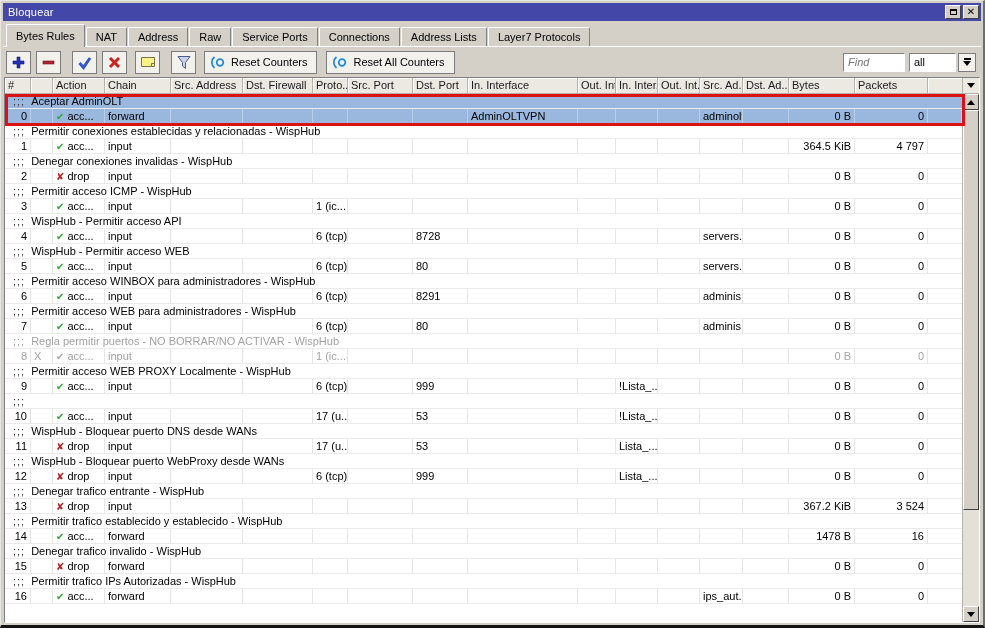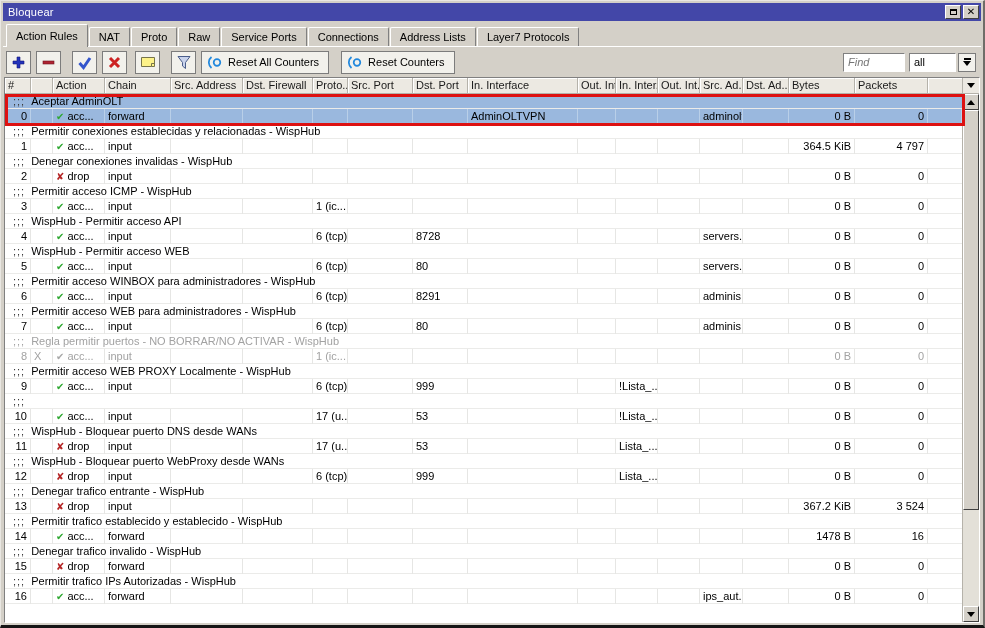--- a/index.html
+++ b/index.html
@@ -165,23 +165,23 @@
     <span class="title">Bloquear</span>
     <span class="tb-btn">
         <span class="maxi-glyph"></span>
       </span>
     <span class="tb-btn">
         <span class="close-glyph">✕</span>
       </span>
   </div>
 
   <div class="tabstrip">
-      <span class="tab active">Action Rules</span>
+      <span class="tab active">Bytes Rules</span>
       <span class="tab">NAT</span>
-      <span class="tab">Proto</span>
+      <span class="tab">Address</span>
       <span class="tab">Raw</span>
       <span class="tab">Service Ports</span>
       <span class="tab">Connections</span>
       <span class="tab">Address Lists</span>
       <span class="tab">Layer7 Protocols</span>
     </div>
 
   <div class="toolbar">
     <span class="icon-btn">
       <svg width="15" height="15" viewBox="0 0 15 15">
@@ -207,37 +207,37 @@
       <svg width="16" height="14" viewBox="0 0 16 14">
           <path d="M1.5 2.5h13v9l-3 0-10 0z" fill="#fdf288" stroke="#77744a"></path>
           <path d="M11.5 11.5v-3h3" fill="none" stroke="#77744a"></path>
         </svg>
     </span>
     <span class="icon-btn gap-a">
       <svg width="16" height="15" viewBox="0 0 16 15">
           <path d="M2 1.5h12L9.5 7.5v6l-3-2.5v-3.5z" fill="#c9d3ec" stroke="#4a5d8a"></path>
         </svg>
     </span>
+    <span class="text-btn gap-b">
+      <svg width="15" height="15" viewBox="0 0 15 15">
+          <g stroke="#2288dd" fill="none" stroke-width="1.7">
+            <path d="M3.5 2a7 7 0 0 0 0 11"></path>
+            <circle cx="9" cy="7.5" r="3.3"></circle>
+          </g>
+        </svg>
+      <span>Reset Counters</span>
+    </span>
     <span class="text-btn">
       <svg width="15" height="15" viewBox="0 0 15 15">
           <g stroke="#2288dd" fill="none" stroke-width="1.7">
             <path d="M3.5 2a7 7 0 0 0 0 11"></path>
             <circle cx="9" cy="7.5" r="3.3"></circle>
           </g>
         </svg>
       <span>Reset All Counters</span>
-    </span>
-    <span class="text-btn gap-b">
-      <svg width="15" height="15" viewBox="0 0 15 15">
-          <g stroke="#2288dd" fill="none" stroke-width="1.7">
-            <path d="M3.5 2a7 7 0 0 0 0 11"></path>
-            <circle cx="9" cy="7.5" r="3.3"></circle>
-          </g>
-        </svg>
-      <span>Reset Counters</span>
     </span>
     <span class="spacer"></span>
     <input class="find-box" type="text" placeholder="Find" style="">
     <span class="combo">
       <span>all</span>
     </span>
     <span class="drop-btn">
       <span class="bar"></span>
       <span class="tri-down"></span>
     </span>

